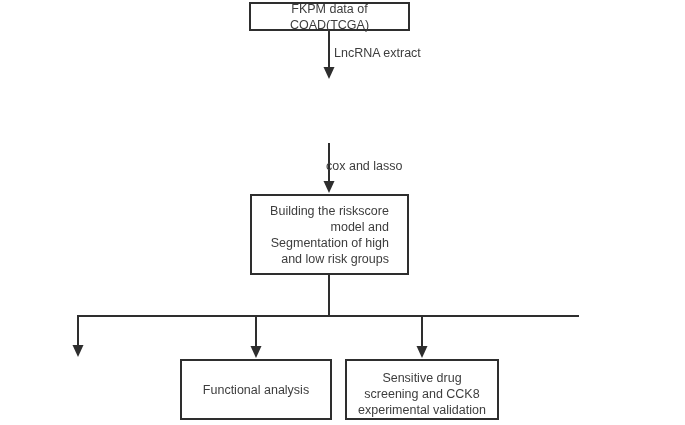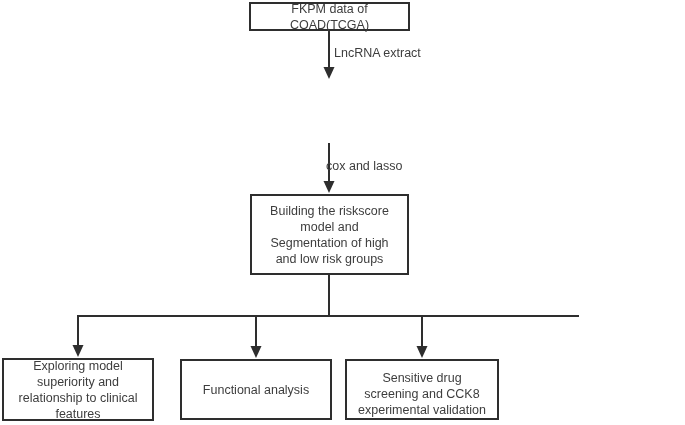--- a/index.html
+++ b/index.html
@@ -24,21 +24,21 @@
     align-items:center;
     justify-content:center;
     text-align:center;
     color:var(--text);
     font-size:12.5px;
     line-height:1.28;
   }
   .node span{white-space:pre-line;}
   #node-fkpm       {left:249px; top:2px;   width:161px; height:29px;}
   #node-screening  {left:250px; top:80px;  width:159px; height:63px;}
-  #node-riskscore  {left:250px; top:194px; width:159px; height:81px;}
+  #node-riskscore  {left:250px; top:194px; width:159px; height:81px;text-align:right;}
   #node-exploring  {left:2px;   top:358px; width:152px; height:63px;}
   #node-functional {left:180px; top:359px; width:152px; height:61px;align-items:center;}
   #node-drug       {left:345px; top:359px; width:154px; height:61px;align-items:flex-end;}
   #node-nomogram   {left:524px; top:359px; width:156px; height:62px;}
   .edge-label{
     position:absolute;
     color:var(--text);
     font-size:12.5px;
     white-space:nowrap;
   }
@@ -85,26 +85,20 @@
 
   <span class="edge-label" id="label-cox">cox and lasso</span>
 
   <div class="node" id="node-riskscore">
     <span>Building the riskscore
 model and
 Segmentation of high
 and low risk groups</span>
   </div>
 
-  <div class="node" id="node-exploring">
-    <span>Exploring model
-superiority and
-relationship to clinical
-features</span>
-  </div>
 
   <div class="node" id="node-functional">
     <span>Functional analysis</span>
   </div>
 
   <div class="node" id="node-drug">
     <span>Sensitive drug
 screening and CCK8
 experimental validation</span>
   </div>

